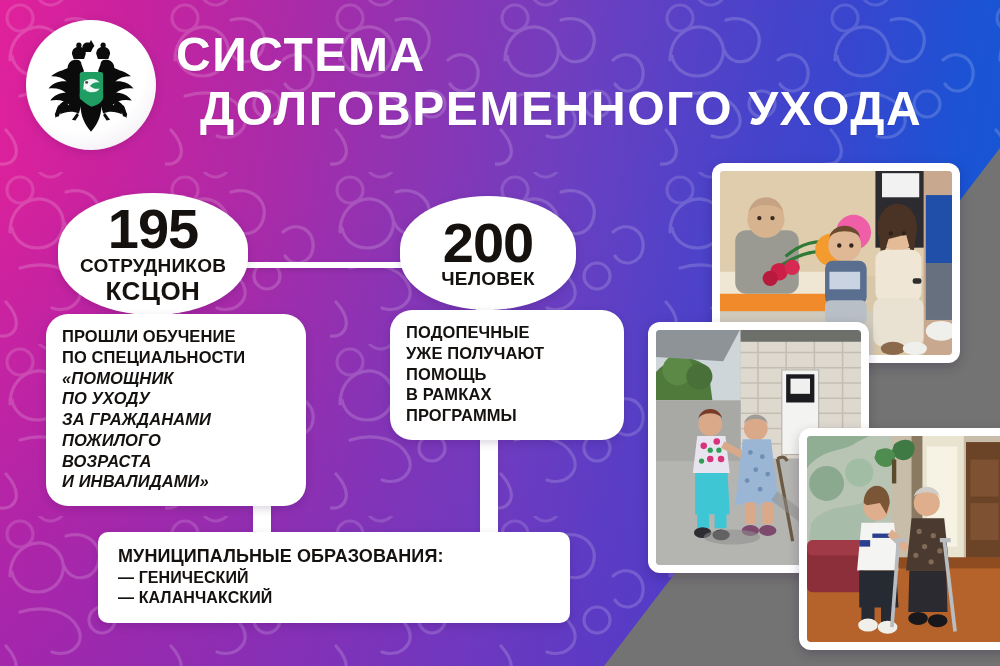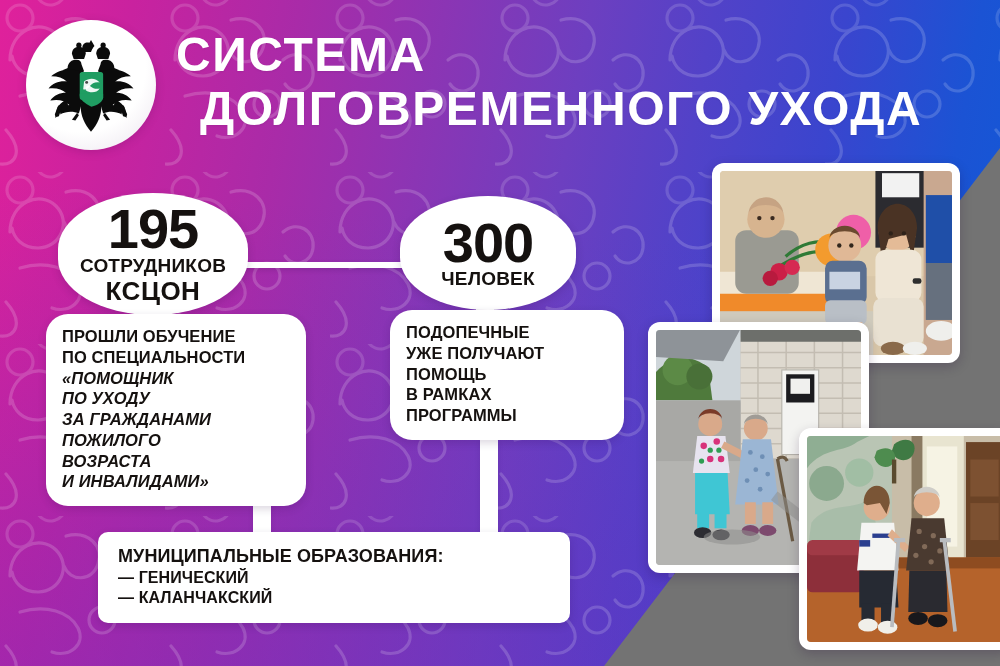--- a/index.html
+++ b/index.html
@@ -249,21 +249,21 @@
     <div>ПО СПЕЦИАЛЬНОСТИ</div>
     <div class="it">«ПОМОЩНИК</div>
     <div class="it">ПО УХОДУ</div>
     <div class="it">ЗА ГРАЖДАНАМИ</div>
     <div class="it">ПОЖИЛОГО</div>
     <div class="it">ВОЗРАСТА</div>
     <div class="it">И ИНВАЛИДАМИ»</div>
   </div>
 
   <div class="bubble stat-bubble" id="bubble200">
-    <div class="stat-num">300</div>
+    <div class="stat-num">200</div>
     <div class="stat-cap">
       <span>ЧЕЛОВЕК</span>
     </div>
   </div>
 
   <div class="bubble text-bubble" id="txt200">
     <div>ПОДОПЕЧНЫЕ</div>
     <div>УЖЕ ПОЛУЧАЮТ</div>
     <div>ПОМОЩЬ</div>
     <div>В РАМКАХ</div>

